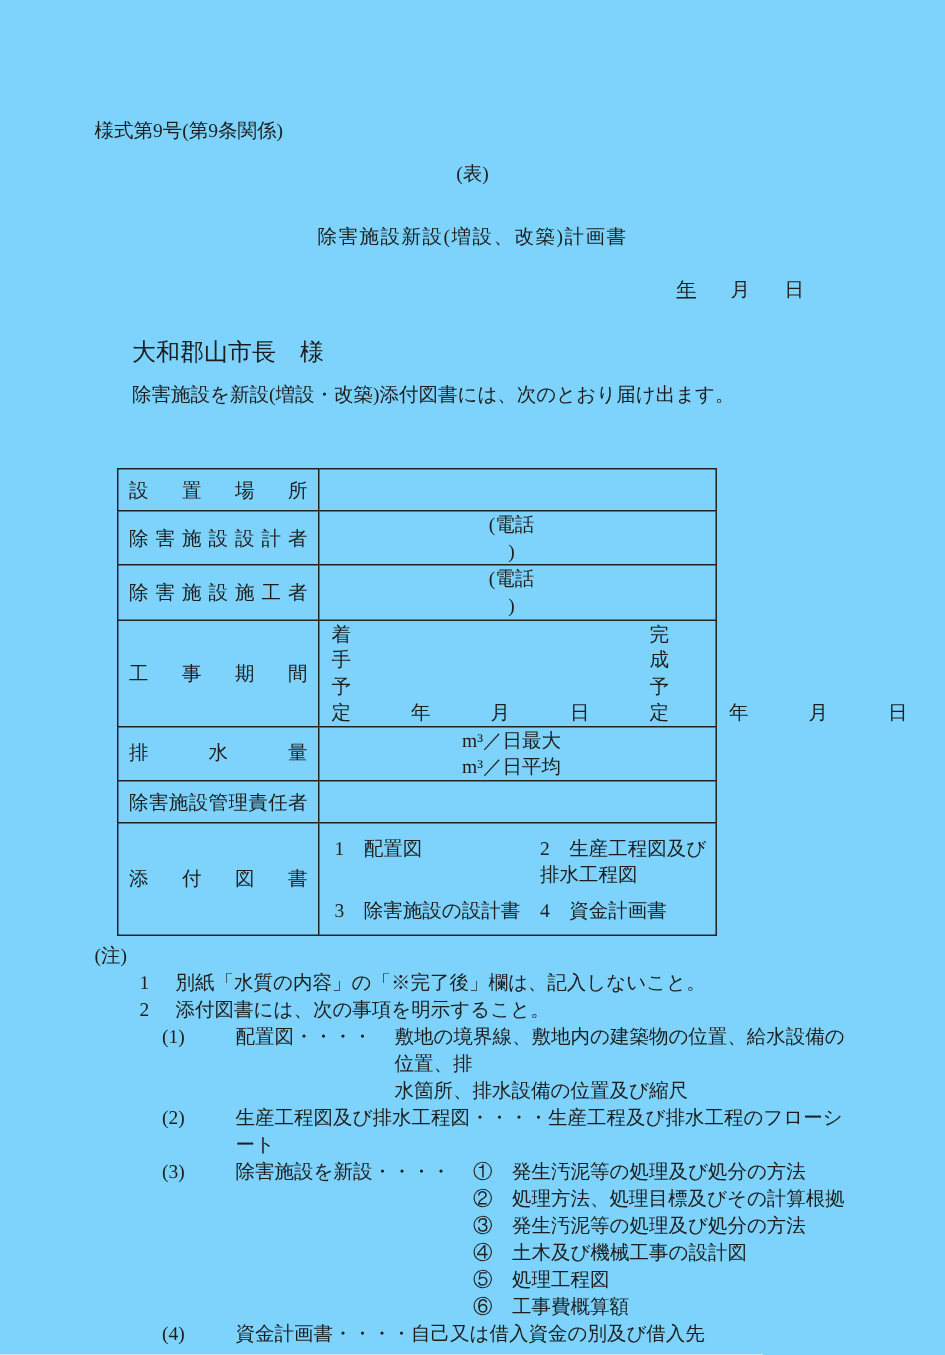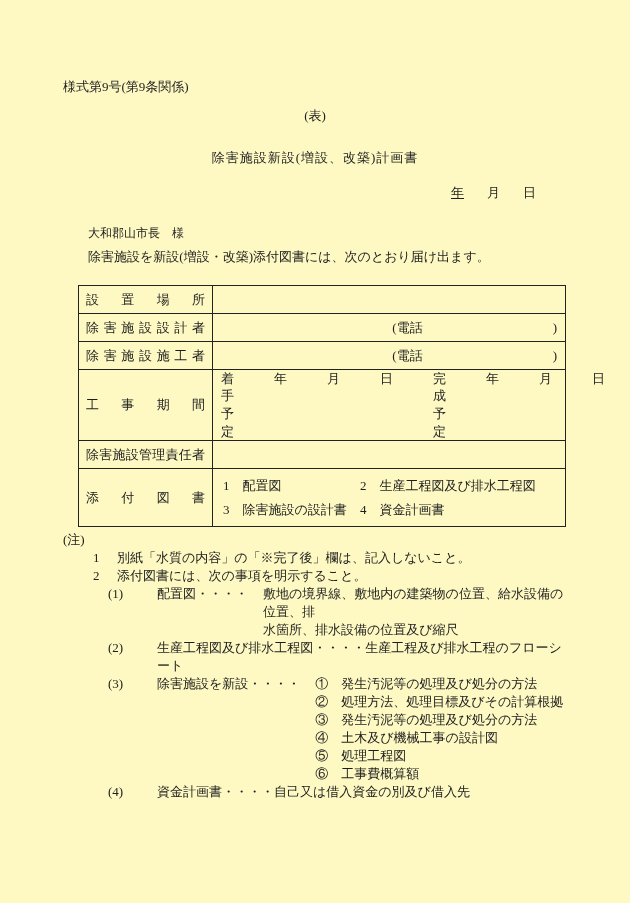--- a/index.html
+++ b/index.html
@@ -2,70 +2,70 @@
 <html lang="ja"><head>
 <meta charset="utf-8">
 <style>
   * { margin: 0; padding: 0; box-sizing: border-box; }
   html, body { background: #ffffff; }
   .page {
     position: relative;
     width: 630px;
     height: 903px;
     margin: 0 auto;
-    background: #fef9c3;
+    background: #7dd3fc;
     color: #1d1d1d;
     font-family: "Liberation Serif", "DejaVu Serif", serif;
     font-size: 13px;
     line-height: 1.35;
     overflow: hidden;
   }
   .inner { padding-top: 78px; }
 
   .form-number { margin-left: 63px; }
   .front-label { text-align: center; margin-top: 11px; }
   .doc-title   { text-align: center; margin-top: 25px; letter-spacing: 1px; }
 
   .date-line { text-align: right; padding-right: 94px; margin-top: 17px; text-decoration: underline; }
   .date-line .dsep { display: inline-block; margin-left: 23px; }
 
-  .addressee { margin-left: 88px; margin-top: 24px; font-size: 12px; }
+  .addressee { margin-left: 88px; margin-top: 24px; font-size: 16px; }
 
   .applicant { margin-left: 342px; margin-top: 25px; }
   .applicant .row { line-height: 21px; position: relative; }
   .applicant .role { display: inline-block; margin-right: 5px; }
   .applicant .indent { display: inline-block; width: 43px; }
   .applicant .seal { position: absolute; left: 186px; top: 0; }
 
   .intro { margin-left: 88px; margin-top: 7px; }
 
   table.app-table {
     border-collapse: collapse;
     margin-left: 78px;
-    margin-top: 19px;
+    margin-top: 41px;
     table-layout: fixed;
-    width: 488px;
+    width: 400px;
   }
   .app-table th, .app-table td {
     border: 1px solid #222222;
     font-weight: normal;
     font-size: 13px;
     vertical-align: middle;
     padding: 0;
   }
   .app-table th.lbl {
     width: 134px;
     padding: 0 7px;
     text-align: justify;
     text-align-last: justify;
   }
   .app-table tr.r { height: 28px; }
   .app-table tr.tall { height: 58px; padding-left: 44px; }
-  .flex-between { display: flex; justify-content: space-between; align-items: flex-start; padding: 0 8px; gap: 40px; }
-  .flex-end { display: flex; justify-content: flex-end; align-items: flex-end; padding-right: 8px; }
+  .flex-between { display: flex; justify-content: space-between; align-items: flex-end; padding: 0 8px; gap: 40px; }
+  .flex-end { display: flex; justify-content: flex-end; align-items: center; padding-right: 8px; flex-direction: column; }
   .gap130 { display: inline-block; width: 130px; }
   .gap52  { display: inline-block; width: 52px; }
   .attach-grid {
     display: grid;
     grid-template-columns: 137px auto;
     row-gap: 6px;
     padding: 8px 0 8px 10px;
   }
   .attach-item .no { display: inline-block; margin-right: 13px; }
 
@@ -136,20 +136,30 @@
             <span>月</span>
             <span>日</span>
             <span>完成予定</span>
             <span>年</span>
             <span>月</span>
             <span>日</span>
           </div>
         </td>
       </tr>
       <tr class="r">
+        <th class="lbl">排水量</th>
+        <td>
+          <div class="flex-end">
+            <span>m³／日最大</span>
+            <span class="gap52"></span>
+            <span>m³／日平均</span>
+          </div>
+        </td>
+      </tr>
+      <tr class="r">
         <th class="lbl">除害施設管理責任者</th>
         <td></td>
       </tr>
       <tr class="tall">
         <th class="lbl">添付図書</th>
         <td>
           <div class="attach-grid">
             <div class="attach-item">
               <span class="no">1</span><span>配置図</span>
             </div>

